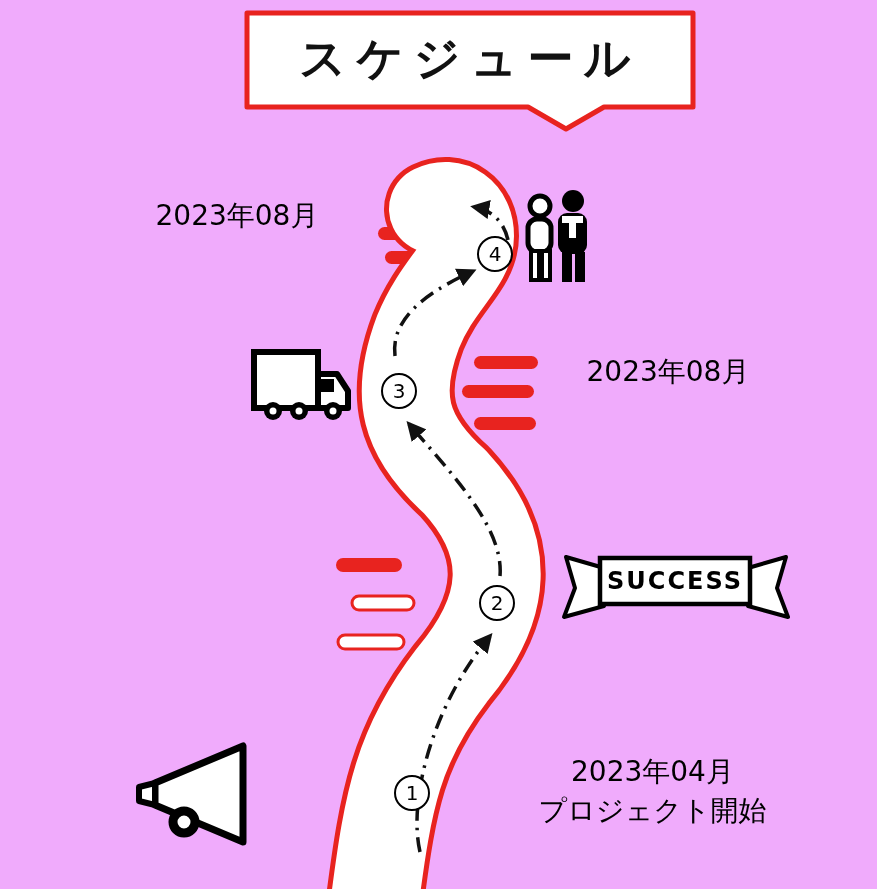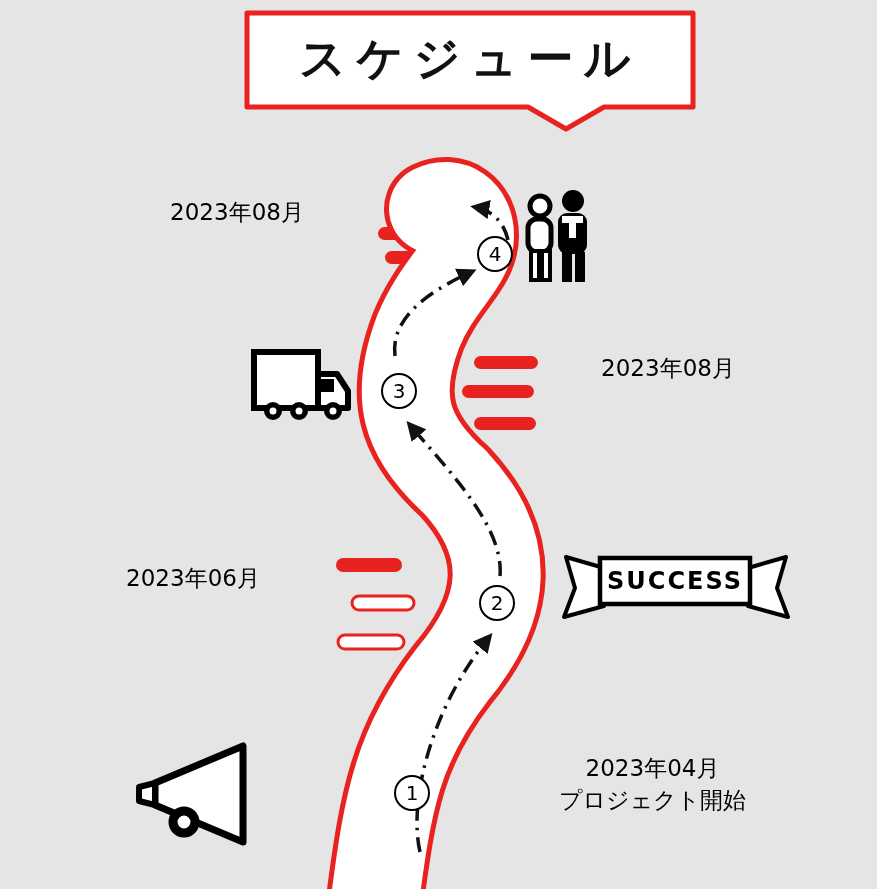--- a/index.html
+++ b/index.html
@@ -1,34 +1,34 @@
 <!DOCTYPE html>
 <html><head>
 <meta charset="utf-8">
 <style>
   html,body { margin:0; padding:0; background:#fff; }
   .canvas {
-    position:relative; width:877px; height:889px; background:#e5e5e5;
+    position:relative; width:877px; height:889px; background:#f0abfc;
     overflow:hidden; font-family:"DejaVu Sans","Liberation Sans",sans-serif;
   }
   svg.art { position:absolute; left:0; top:0; }
 
   .title-text {
     position:absolute; left:247px; top:13px; width:446px; height:92px;
     display:flex; align-items:center; justify-content:center;
     font-size:46px; font-weight:bold; letter-spacing:10px; color:#111;
   }
   .milestone-circle {
     position:absolute; width:36px; height:36px; box-sizing:border-box;
     border:2.5px solid #000; border-radius:50%; background:#fff;
     display:flex; align-items:center; justify-content:center;
     font-size:20px; color:#000;
   }
   .milestone-label {
-    position:absolute; text-align:center; font-size:23px; line-height:1.4;
+    position:absolute; text-align:center; font-size:28px; line-height:1.4;
     color:#000; font-weight:500;
   }
   .milestone-label span { display:block; }
   .success-text {
     position:absolute; left:600px; top:558px; width:150px; height:46px;
     display:flex; align-items:center; justify-content:center;
     font-size:24px; font-weight:600; letter-spacing:2px; color:#000;
   }
 </style>
 </head>
@@ -116,21 +116,20 @@
   <div class="milestone-circle" style="left:394px; top:775px;">1</div>
   <div class="milestone-circle" style="left:479px; top:585px;">2</div>
   <div class="milestone-circle" style="left:381px; top:373px;">3</div>
   <div class="milestone-circle" style="left:477px; top:236px;">4</div>
 
   <div class="milestone-label" style="left:520px; top:752px; width:265px;">
     <span>2023年04月</span>
     <span>プロジェクト開始</span>
   </div>
   <div class="milestone-label" style="left:68px; top:562px; width:250px;">
-    <span>2023年06月</span>
   </div>
   <div class="milestone-label" style="left:553px; top:352px; width:230px;">
     <span>2023年08月</span>
   </div>
   <div class="milestone-label" style="left:112px; top:196px; width:250px;">
     <span>2023年08月</span>
   </div>
 
   <div class="success-text">SUCCESS</div>
 

